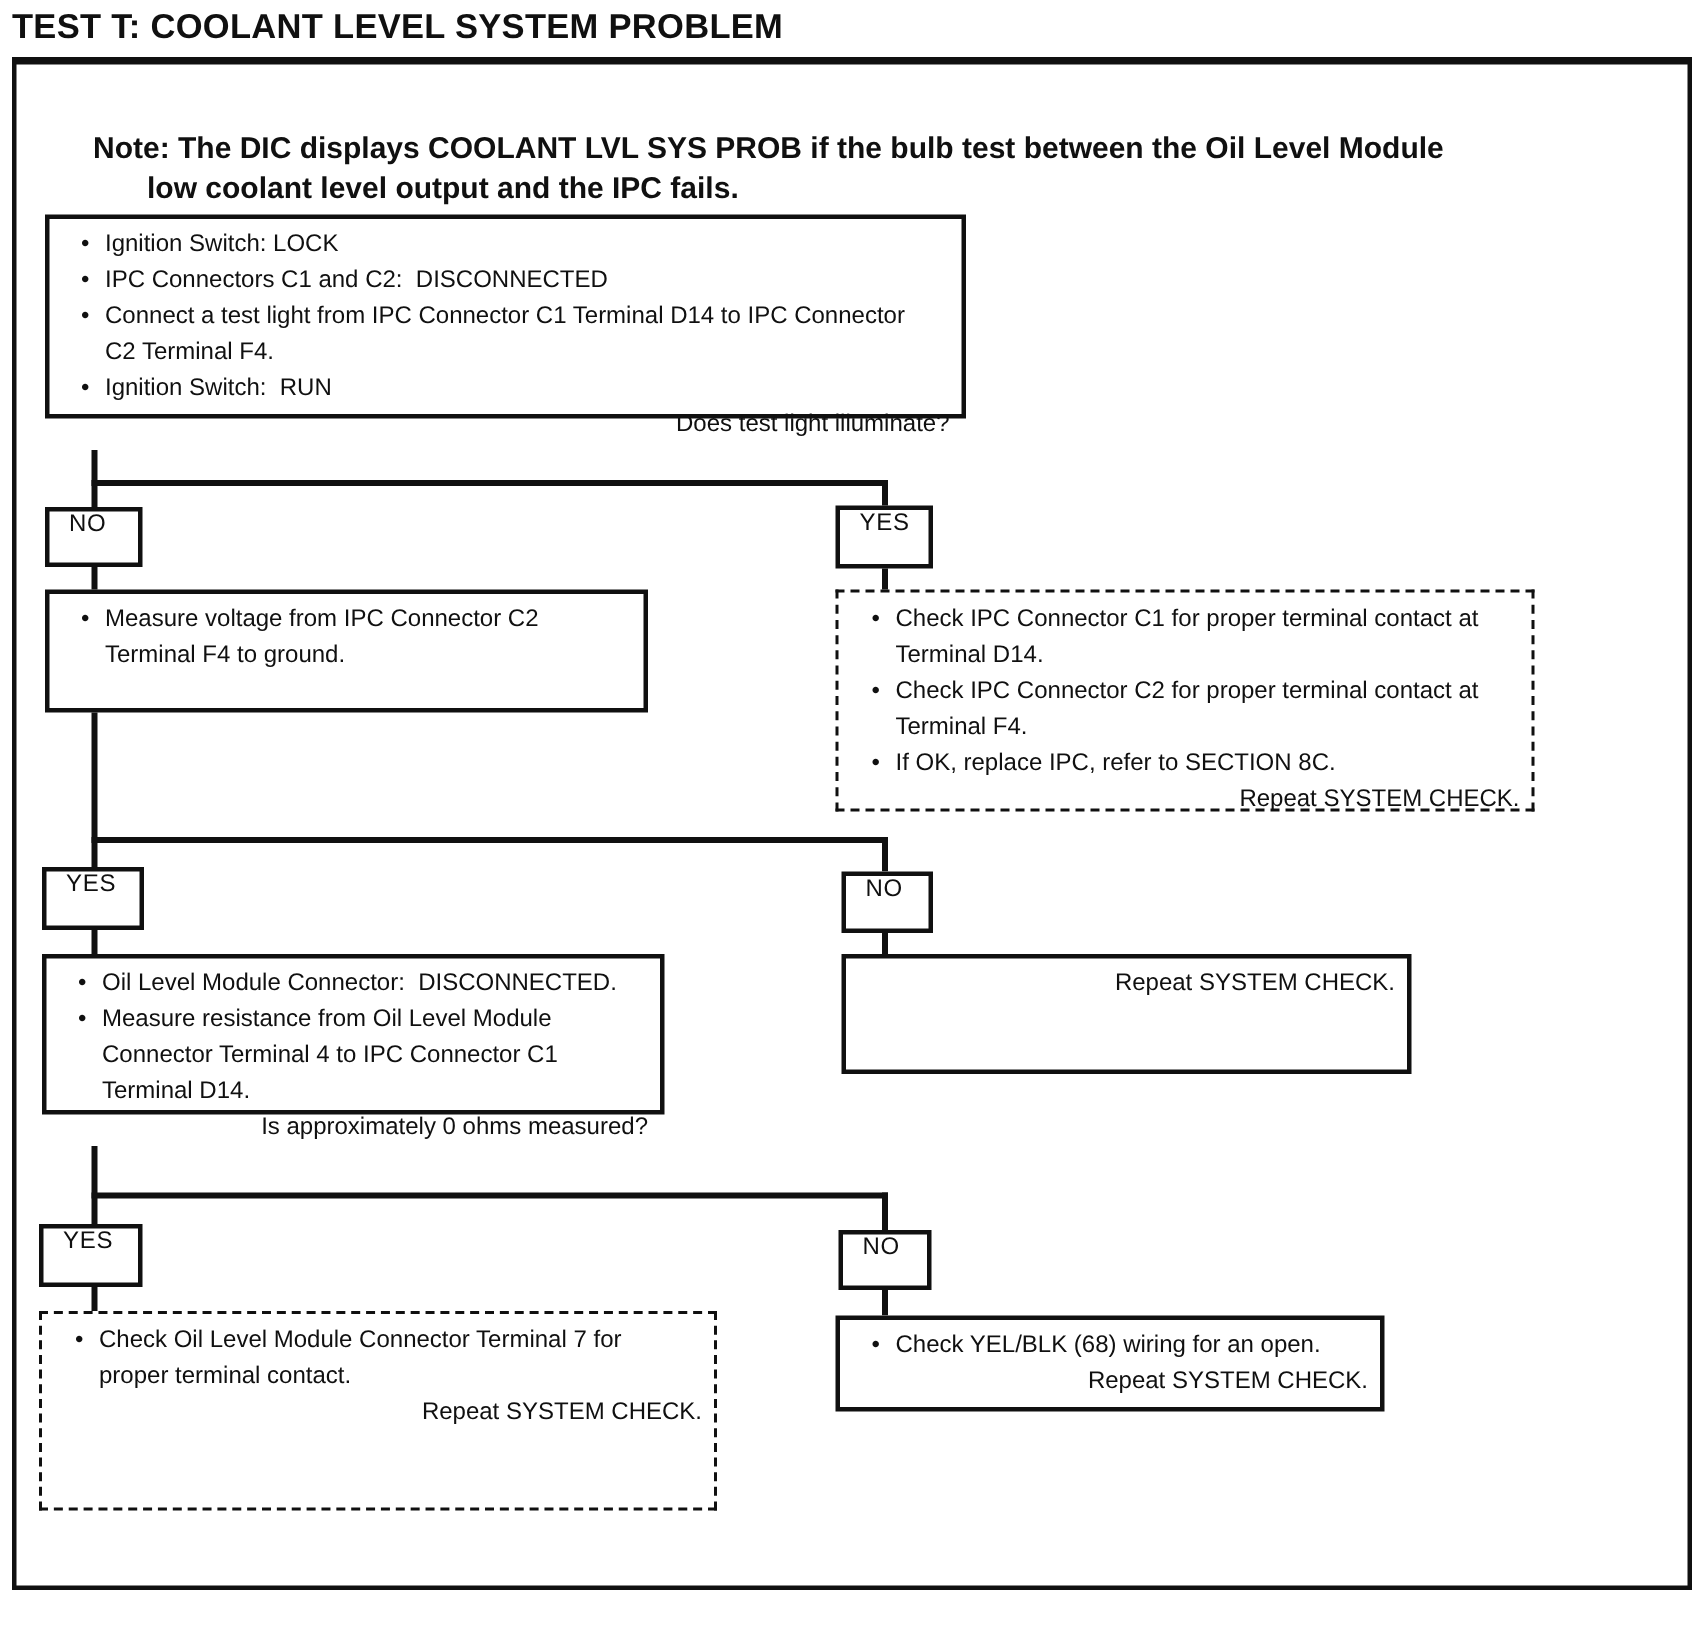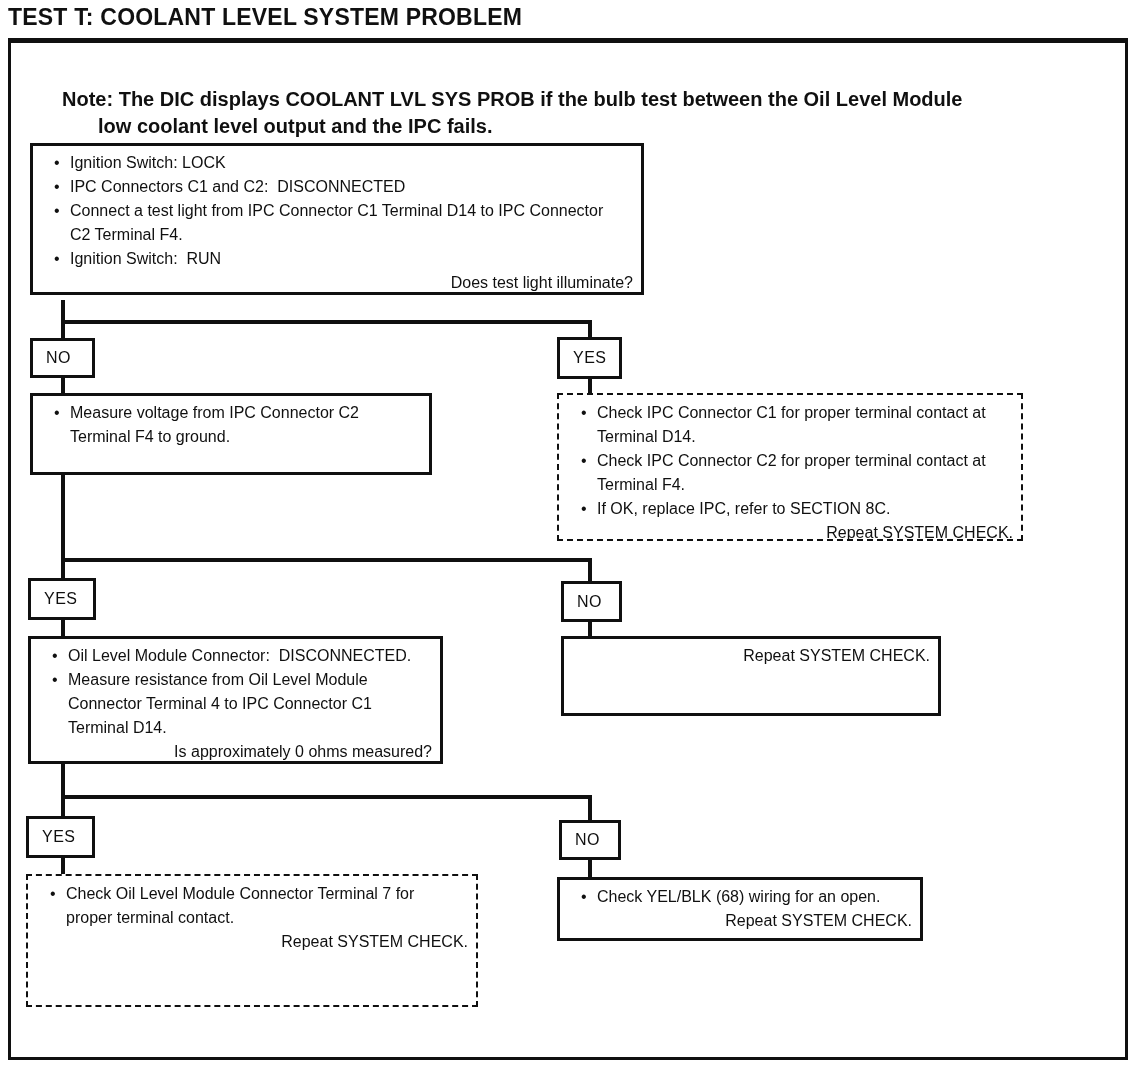--- a/index.html
+++ b/index.html
@@ -67,21 +67,20 @@
   .flush { white-space: pre-wrap; text-align: right; }
 
   
   .dbox {
     position: absolute;
     box-sizing: border-box;
     border: 3px solid #101010;
     background: #ffffff;
     font-size: 16px;
     display: flex;
-    align-items: center;
     padding-left: 13px;
     letter-spacing: 0.5px;
   }
 
   
   .line { position: absolute; background: #101010; }
 </style>
 </head>
 <body>
 
@@ -90,21 +89,21 @@
   <div class="page-title">TEST T: COOLANT LEVEL SYSTEM PROBLEM</div>
 
   <div class="outer-frame"></div>
 
   <div class="note">
     <span>Note:</span>
     <span>The DIC displays COOLANT LVL SYS PROB if the bulb test between the Oil Level Module</span><br>
     <span class="indent">low coolant level output and the IPC fails.</span>
   </div>
 
-  <div class="fbox" style="left:30px; top:143px; width:614px; height:152px;">
+  <div class="fbox" style="left:30px; top:143px; width:614px; height:136px;">
     <div class="bullet">Ignition Switch: LOCK</div>
     <div class="bullet">IPC Connectors C1 and C2:  DISCONNECTED</div>
     <div class="bullet">Connect a test light from IPC Connector C1 Terminal D14 to IPC Connector
 C2 Terminal F4.</div>
     <div class="bullet">Ignition Switch:  RUN</div>
     <div class="flush">Does test light illuminate?</div>
   </div>
 
   <div class="line" style="left:61px; top:300px; width:4px; height:40px;"></div>
   <div class="line" style="left:61px; top:320px; width:531px; height:4px;"></div>
@@ -141,21 +140,21 @@
   <div class="dbox" style="left:28px; top:578px; width:68px; height:42px;">
     <span>YES</span>
   </div>
   <div class="dbox" style="left:561px; top:581px; width:61px; height:41px;">
     <span>NO</span>
   </div>
 
   <div class="line" style="left:61px; top:620px; width:4px; height:17px;"></div>
   <div class="line" style="left:588px; top:622px; width:4px; height:15px;"></div>
 
-  <div class="fbox" style="left:28px; top:636px; width:415px; height:128px;">
+  <div class="fbox" style="left:28px; top:636px; width:415px; height:107px;">
     <div class="bullet">Oil Level Module Connector:  DISCONNECTED.</div>
     <div class="bullet">Measure resistance from Oil Level Module
 Connector Terminal 4 to IPC Connector C1
 Terminal D14.</div>
     <div class="flush">Is approximately 0 ohms measured?</div>
   </div>
 
   <div class="fbox" style="left:561px; top:636px; width:380px; height:80px;">
     <div class="flush">Repeat SYSTEM CHECK.</div>
   </div>

